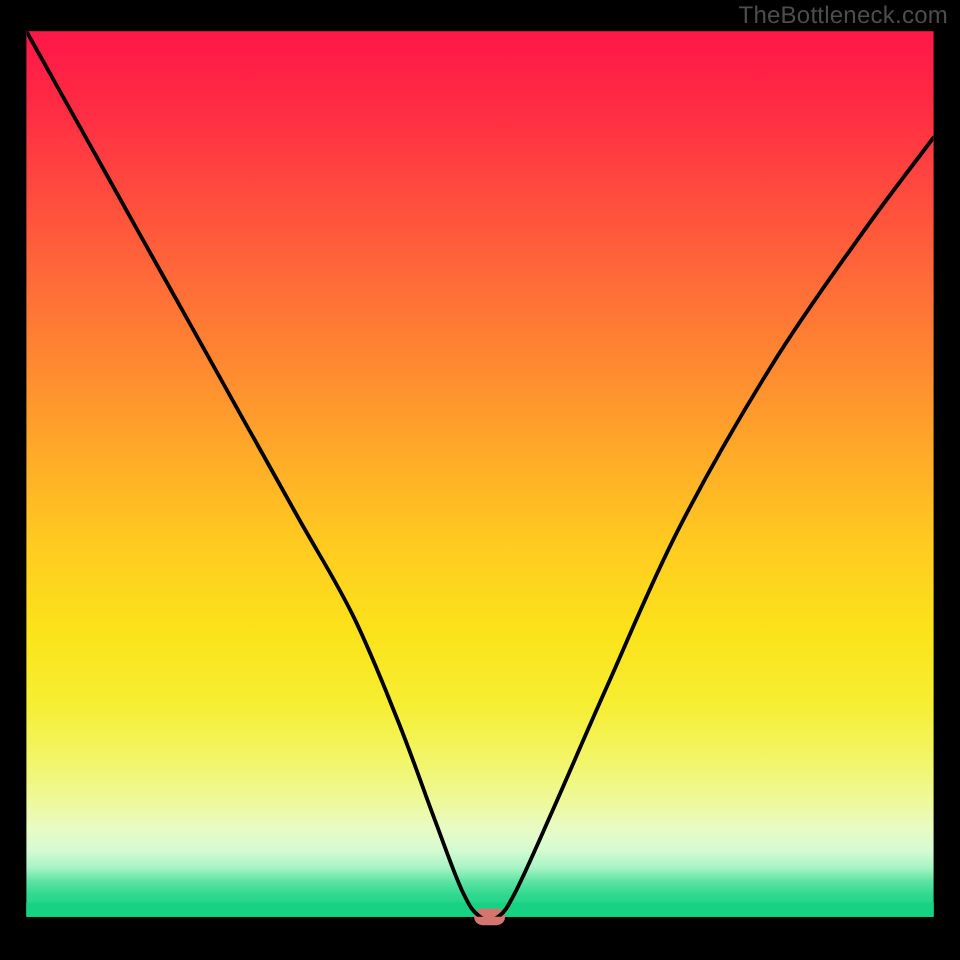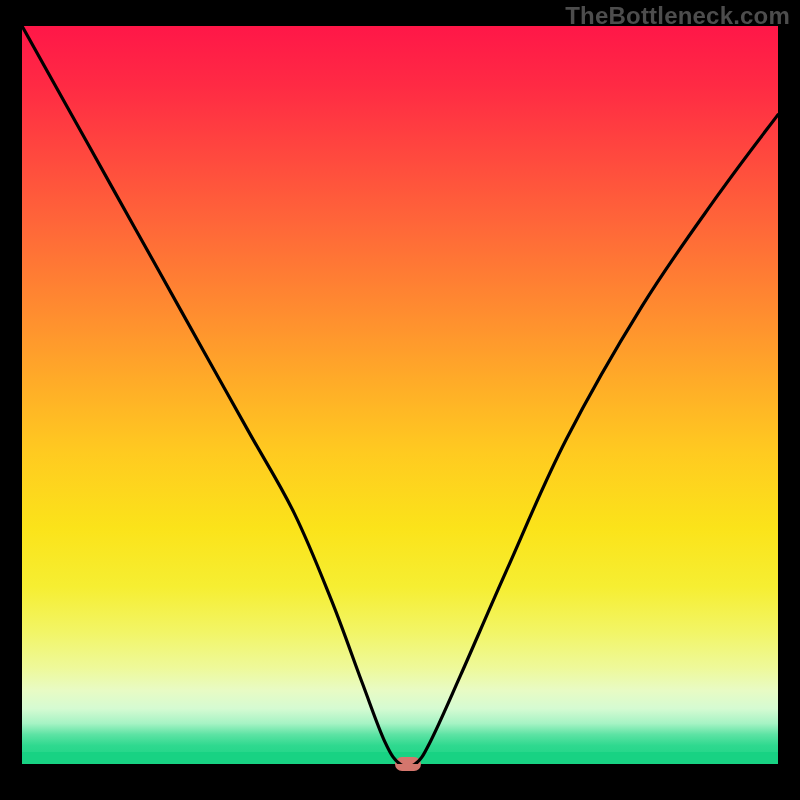--- a/index.html
+++ b/index.html
@@ -15,22 +15,22 @@
     position: relative;
     width: 800px;
     height: 800px;
     background: #000;
   }
   .watermark {
     position: absolute;
     top: 2px;
     right: 10px;
     color: #4d4d4d;
-    font-size: 24px;
-    font-weight: 700;
+    font-size: 20px;
+    font-weight: 400;
     letter-spacing: 0.2px;
     z-index: 30;
   }
   .plot-area {
     position: absolute;
     left: 22px;
     top: 26px;
     width: 756px;
     height: 738px;
     background: linear-gradient(

